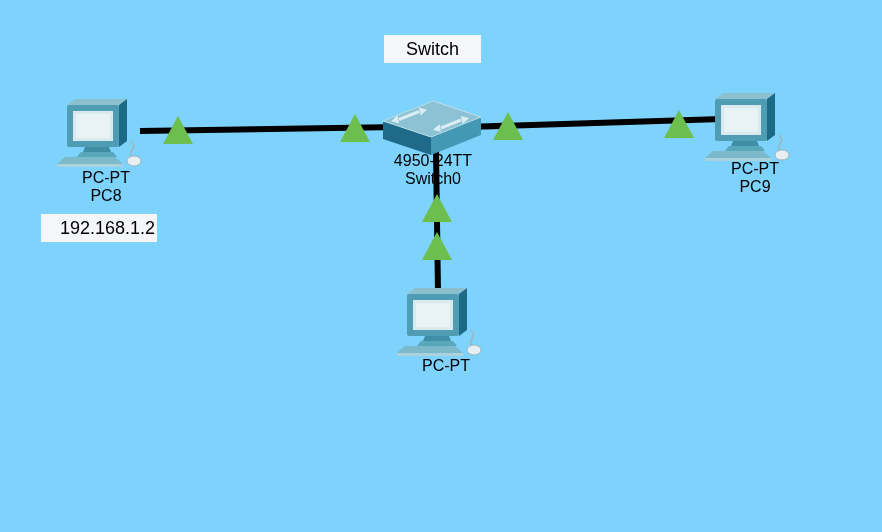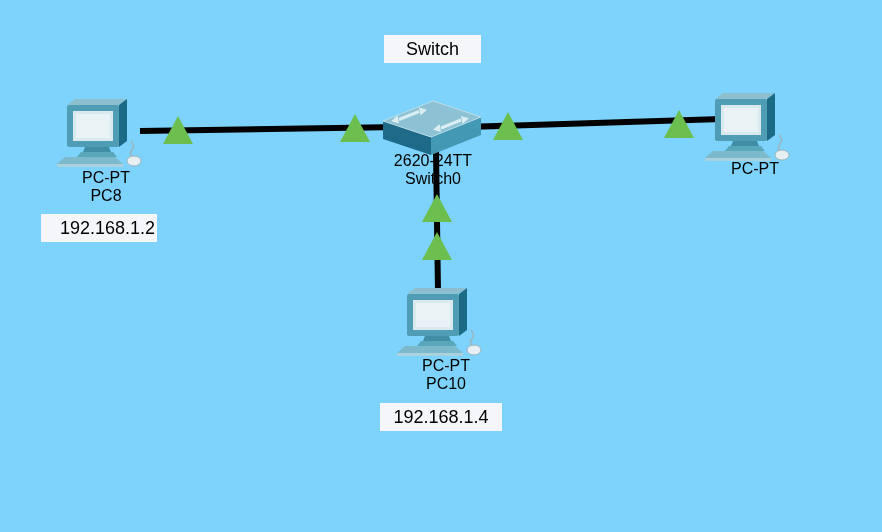--- a/index.html
+++ b/index.html
@@ -51,39 +51,38 @@
   }
 </style>
 </head>
 <body>
 
 <div class="canvas">
 
   <div class="note" style="left:384px; top:35px; width:97px;">Switch</div>
 
   <div class="dev-label" style="left:368px; top:152px;">
-    <span>2620-24TT</span>
+    <span>4950-24TT</span>
     <span>Switch0</span>
   </div>
 
   <div class="dev-label" style="left:41px; top:169px;">
     <span>PC-PT</span>
     <span>PC8</span>
   </div>
   <div class="note" style="left:41px; top:214px; width:116px;text-align:right;">192.168.1.2</div>
 
   <div class="dev-label" style="left:690px; top:160px;">
     <span>PC-PT</span>
+    <span>PC9</span>
   </div>
 
   <div class="dev-label" style="left:381px; top:357px;">
     <span>PC-PT</span>
-    <span>PC10</span>
   </div>
-  <div class="note" style="left:380px; top:403px; width:122px;">192.168.1.4</div>
 
 
   <svg class="links-layer" id="links-layer" viewBox="0 0 882 532" xmlns="http://www.w3.org/2000/svg">
       <line x1="140" y1="131" x2="400" y2="127" stroke="#000000" stroke-width="6"></line>
       <line x1="466" y1="127" x2="722" y2="119" stroke="#000000" stroke-width="6"></line>
       <line x1="436" y1="150" x2="438" y2="292" stroke="#000000" stroke-width="6"></line>
       <polygon points="178,116 193,144 163,144" fill="#6cbf4e"></polygon>
       <polygon points="355,114 370,142 340,142" fill="#6cbf4e"></polygon>
       <polygon points="508,112 523,140 493,140" fill="#6cbf4e"></polygon>
       <polygon points="679,110 694,138 664,138" fill="#6cbf4e"></polygon>

